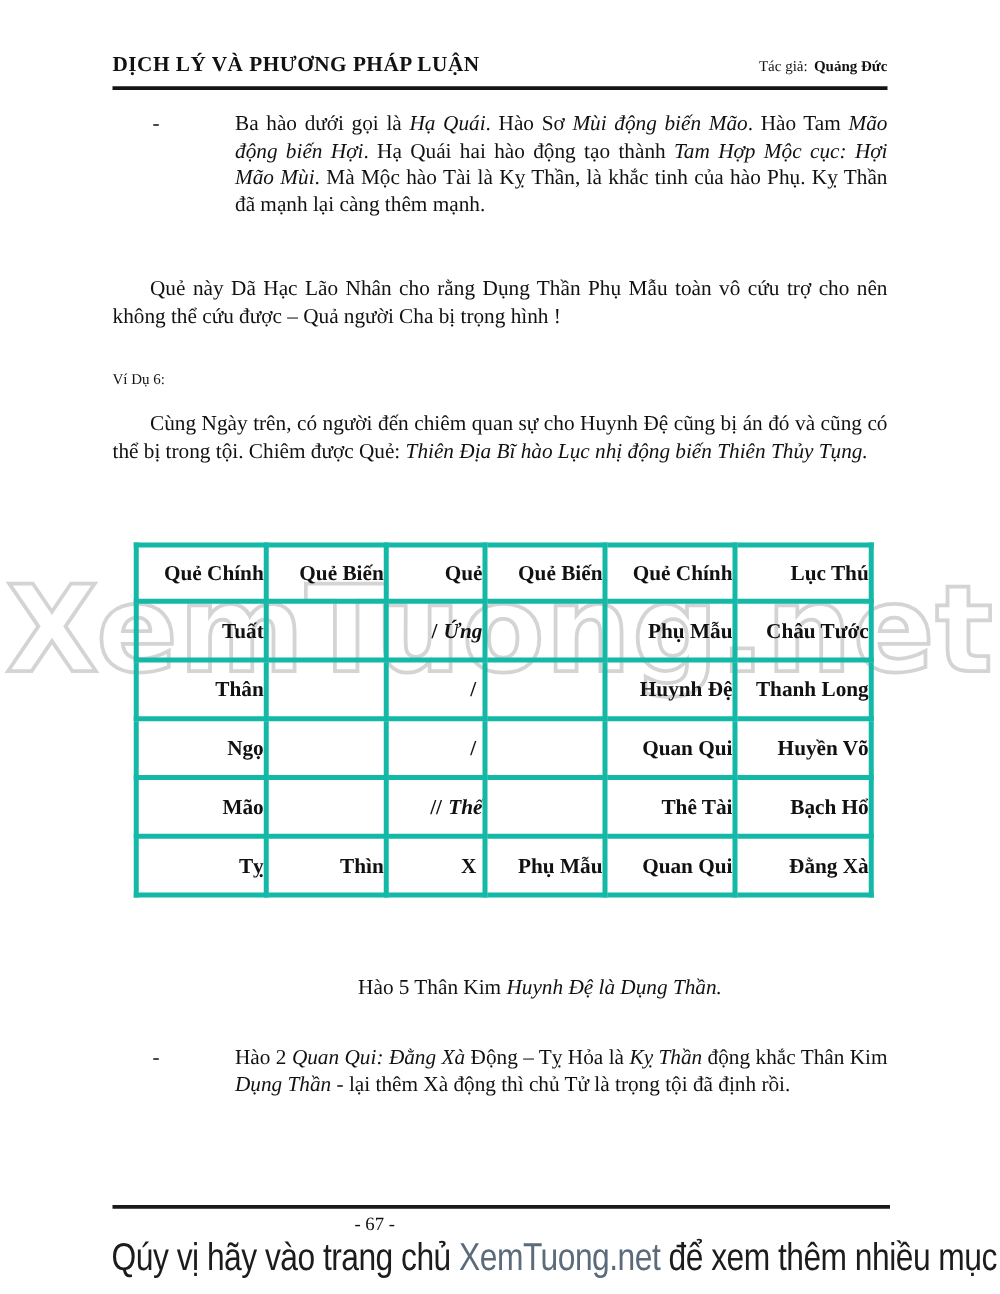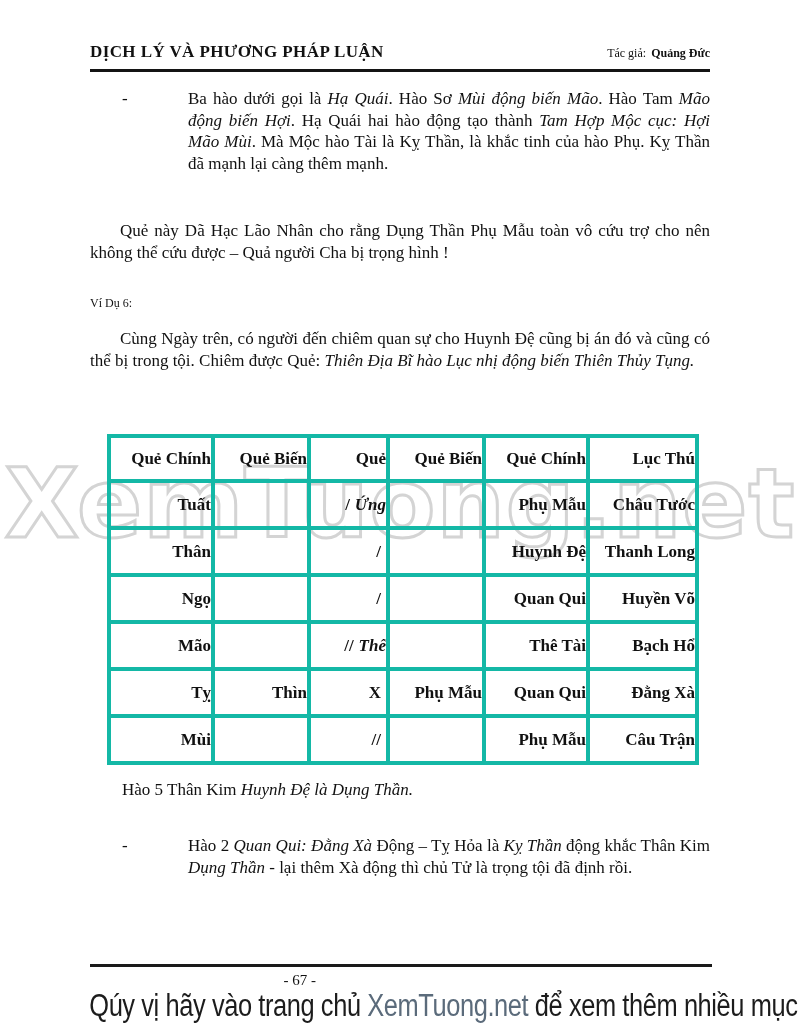--- a/index.html
+++ b/index.html
@@ -141,32 +141,24 @@
       <td>Bạch Hổ</td>
     </tr>
     <tr>
       <td>Tỵ</td>
       <td>Thìn</td>
       <td><span>X</span><span class="i lbl"></span></td>
       <td>Phụ Mẫu</td>
       <td>Quan Qui</td>
       <td>Đằng Xà</td>
     </tr>
-    <tr>
-      <td>Mùi</td>
-      <td></td>
-      <td><span>//</span><span class="i lbl"></span></td>
-      <td></td>
-      <td>Phụ Mẫu</td>
-      <td>Câu Trận</td>
-    </tr>
   </tbody>
     </table>
 
-  <div class="para abs" style="top:779px;left:122px;width:588px;text-align:left;"><span>Hào 5 Thân Kim </span><span class="i">Huynh Đệ là Dụng Thần.</span></div>
+  <div class="para abs" style="top:779px;left:138px;width:588px;text-align:center;"><span>Hào 5 Thân Kim </span><span class="i">Huynh Đệ là Dụng Thần.</span></div>
 
   <div class="para abs bullet" style="top:835px;">
     <span class="marker">-</span>
     <span class="btext"><span>Hào 2 </span><span class="i">Quan Qui: Đằng Xà</span><span> Động – Tỵ Hỏa là </span><span class="i">Kỵ Thần</span><span> động khắc Thân Kim </span><span class="i">Dụng Thần</span><span> - lại thêm Xà động thì chủ Tử  là trọng tội đã định rồi.</span></span>
   </div>
 
   <div class="foot-rule"></div>
   <div class="page-num">- 67 -</div>
   <div class="banner">
     <span class="inner"><span>Qúy vị hãy vào trang chủ </span><span class="site">XemTuong.net</span><span> để xem thêm nhiều mục hay khác</span></span>

